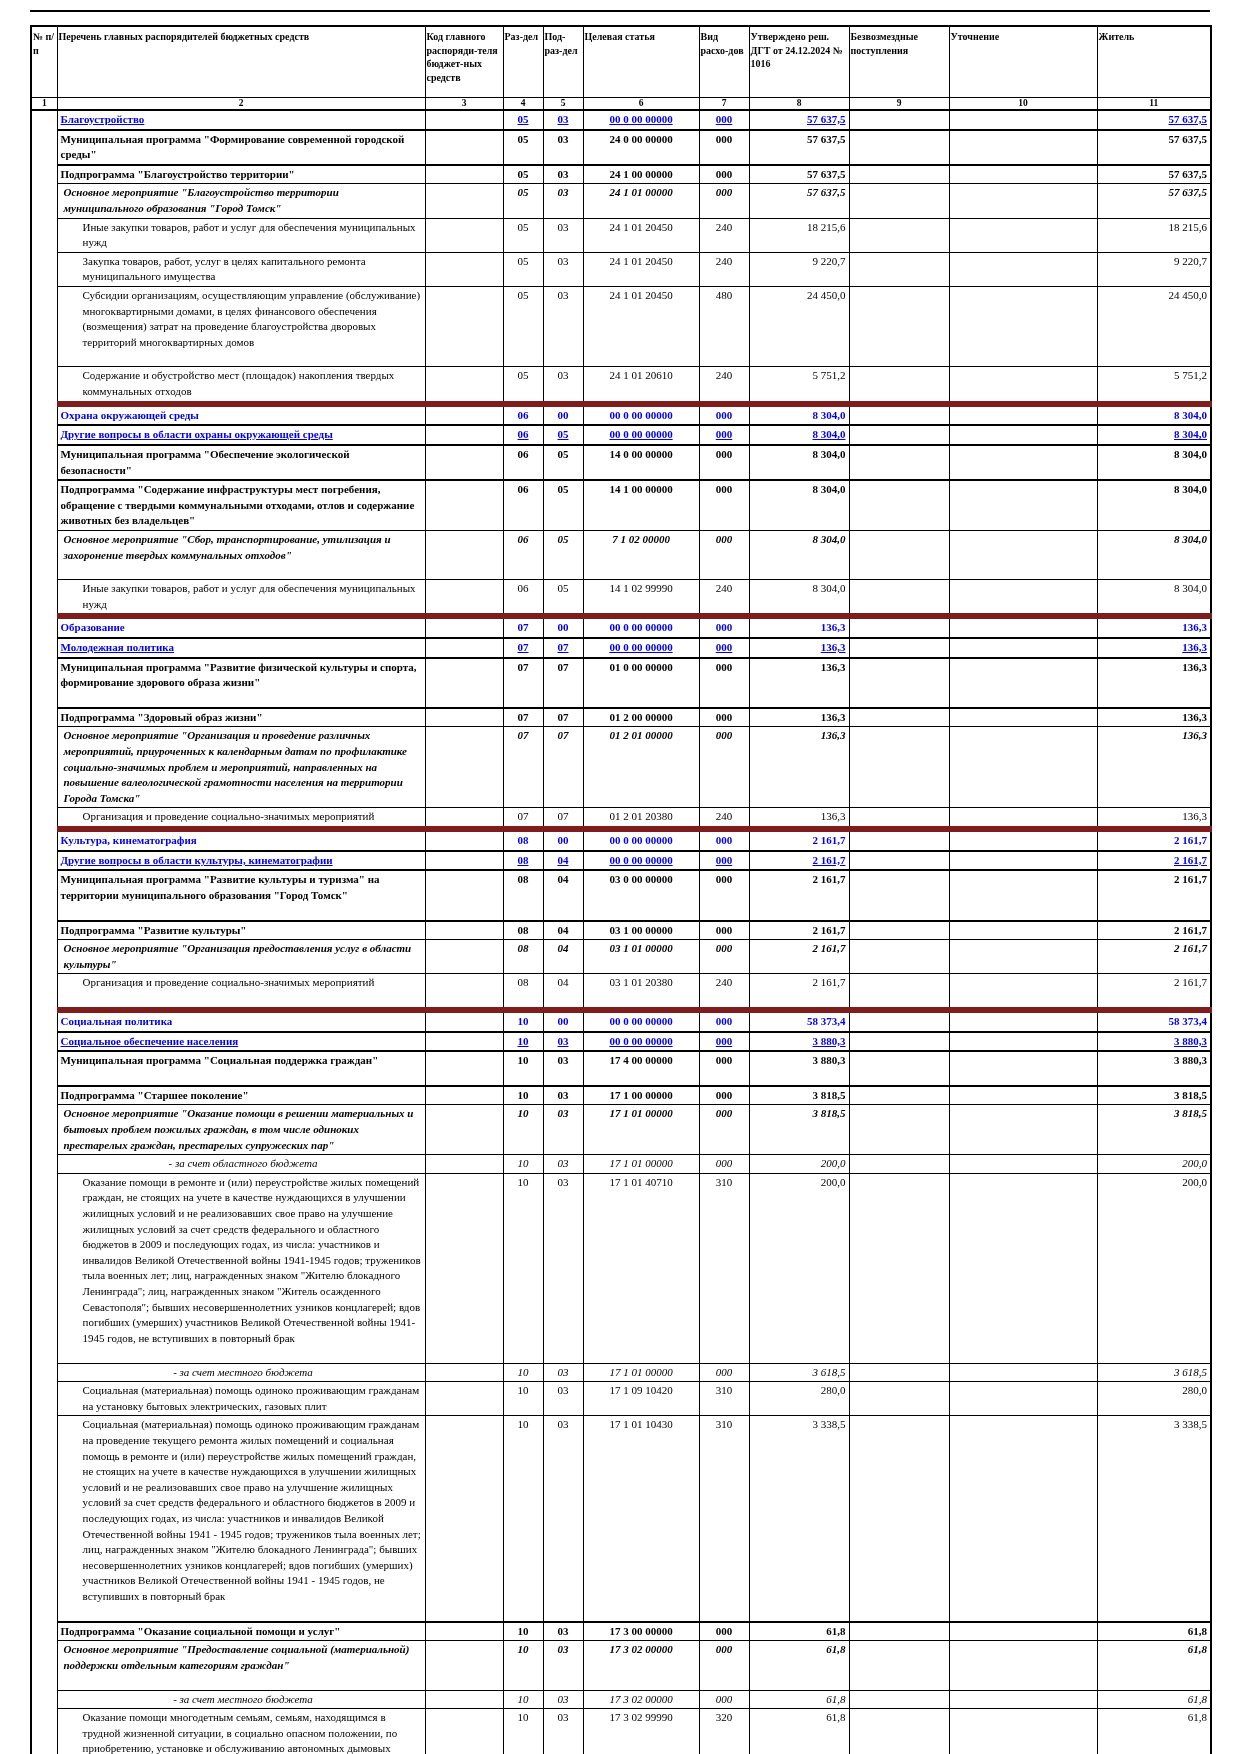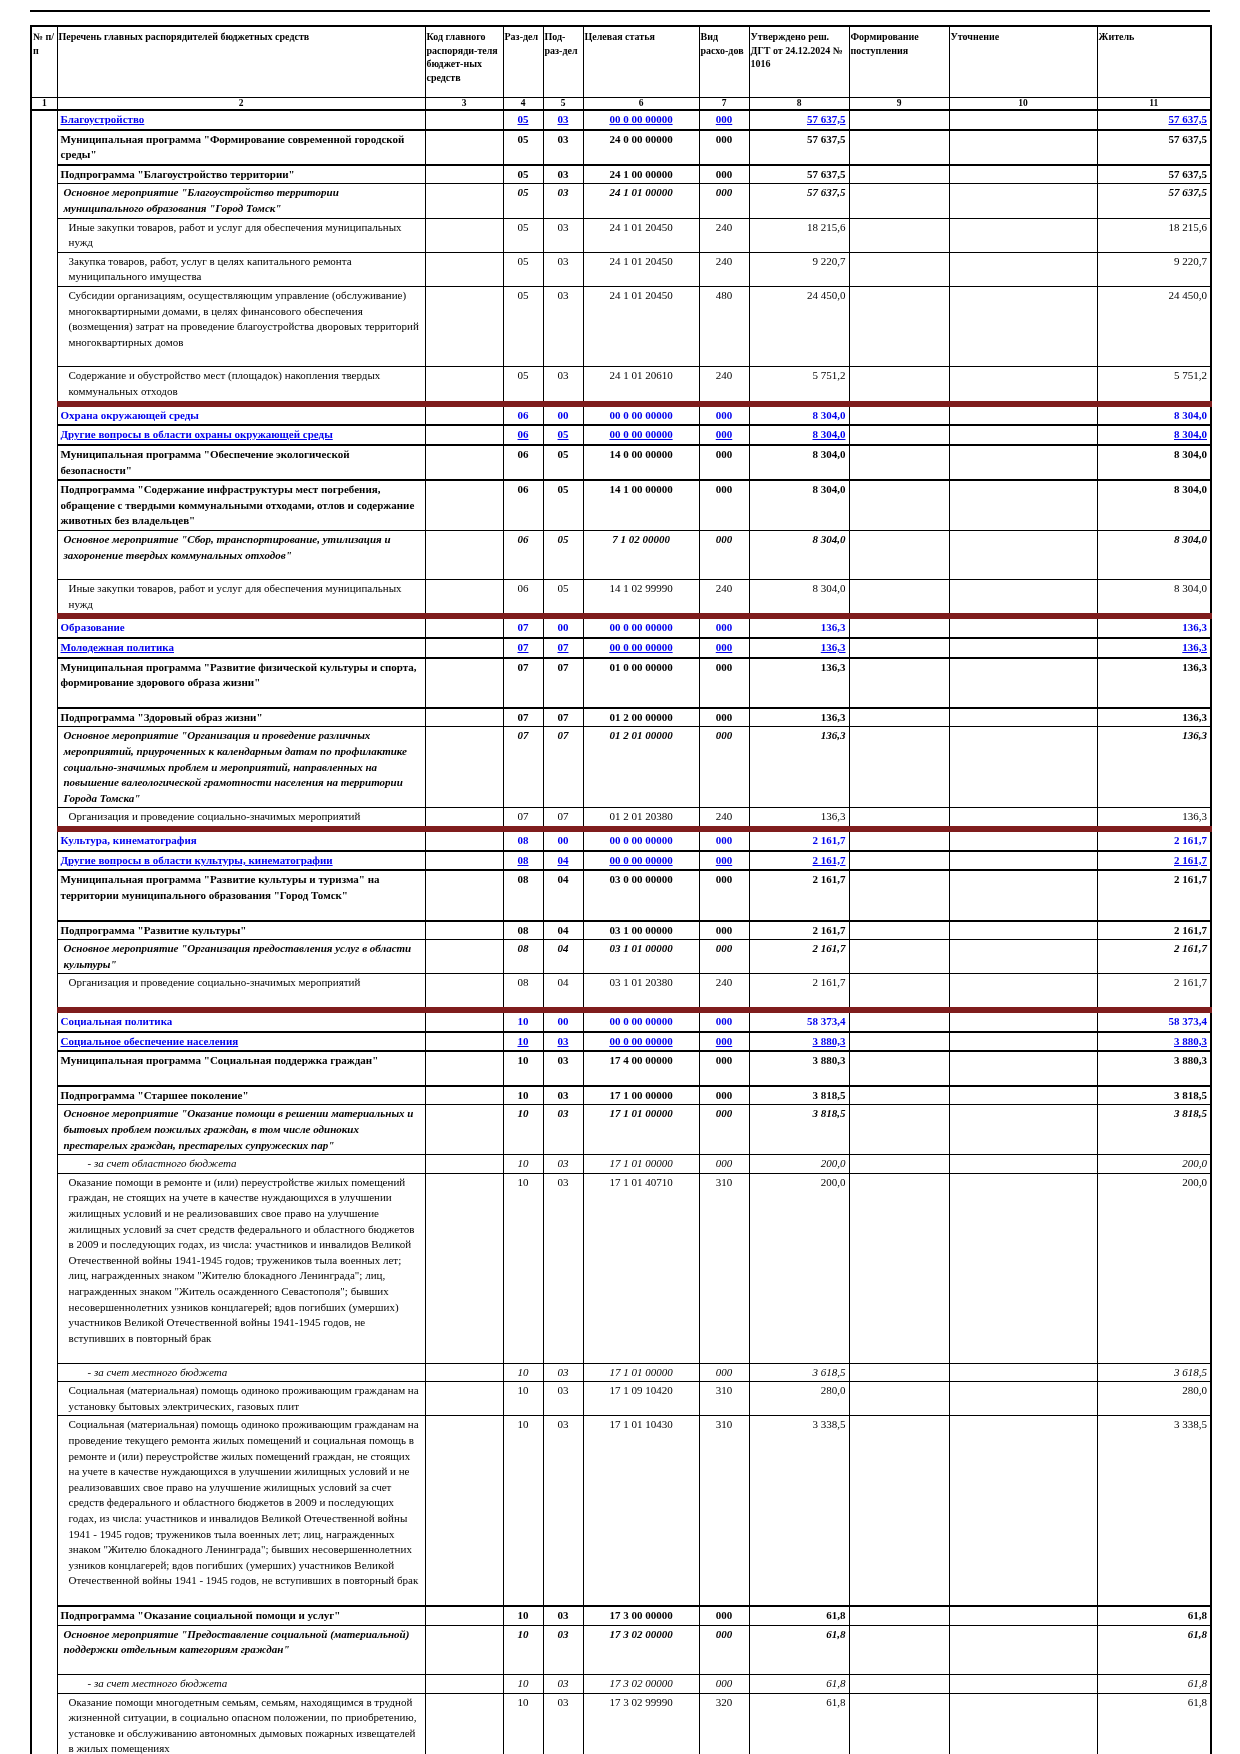--- a/index.html
+++ b/index.html
@@ -26,22 +26,22 @@
     padding:0;border-bottom:2px solid #000;white-space:nowrap;
   }
   td.c{text-align:center;white-space:nowrap;}
   td.r{text-align:right;white-space:nowrap;}
   td.numcol{border-bottom:2px solid #000;}
   tr.section td{color:#0000ee;font-weight:bold;border-top:6px solid #7f1d1d;}
   tr.subsection td{color:#0000ee;font-weight:bold;text-decoration:underline;border-top:2px solid #000;}
   tr.program td,tr.subprogram td{font-weight:bold;border-top:2px solid #000;}
   tr.event td{font-weight:bold;font-style:italic;}
   tr.note td{font-style:italic;}
-  tr.detail td.name{padding-left:11px;}
-  tr.note td.name{padding-left:30px;}
+  tr.detail td.name{padding-left:25px;}
+  tr.note td.name{padding-left:7px;text-align:center;}
   tr.event td.name{padding-left:6px;}
   tr.gap td{padding-bottom:16px;}
 </style>
 </head>
 <body>
 
 <div class="page">
   <div class="top-rule"></div>
   <table class="budget">
     <colgroup>
@@ -60,21 +60,21 @@
     <thead>
       <tr class="titles">
         <th>№ п/п</th>
         <th>Перечень главных распорядителей бюджетных средств</th>
         <th>Код главного распоряди-теля бюджет-ных средств</th>
         <th>Раз-дел</th>
         <th>Под-раз-дел</th>
         <th>Целевая статья</th>
         <th>Вид расхо-дов</th>
         <th>Утверждено реш. ДГТ от 24.12.2024 № 1016</th>
-        <th>Формирование поступления</th>
+        <th>Безвозмездные поступления</th>
         <th>Уточнение</th>
         <th>Житель</th>
       </tr>
       <tr class="nums">
         <td>1</td>
         <td>2</td>
         <td>3</td>
         <td>4</td>
         <td>5</td>
         <td>6</td>

